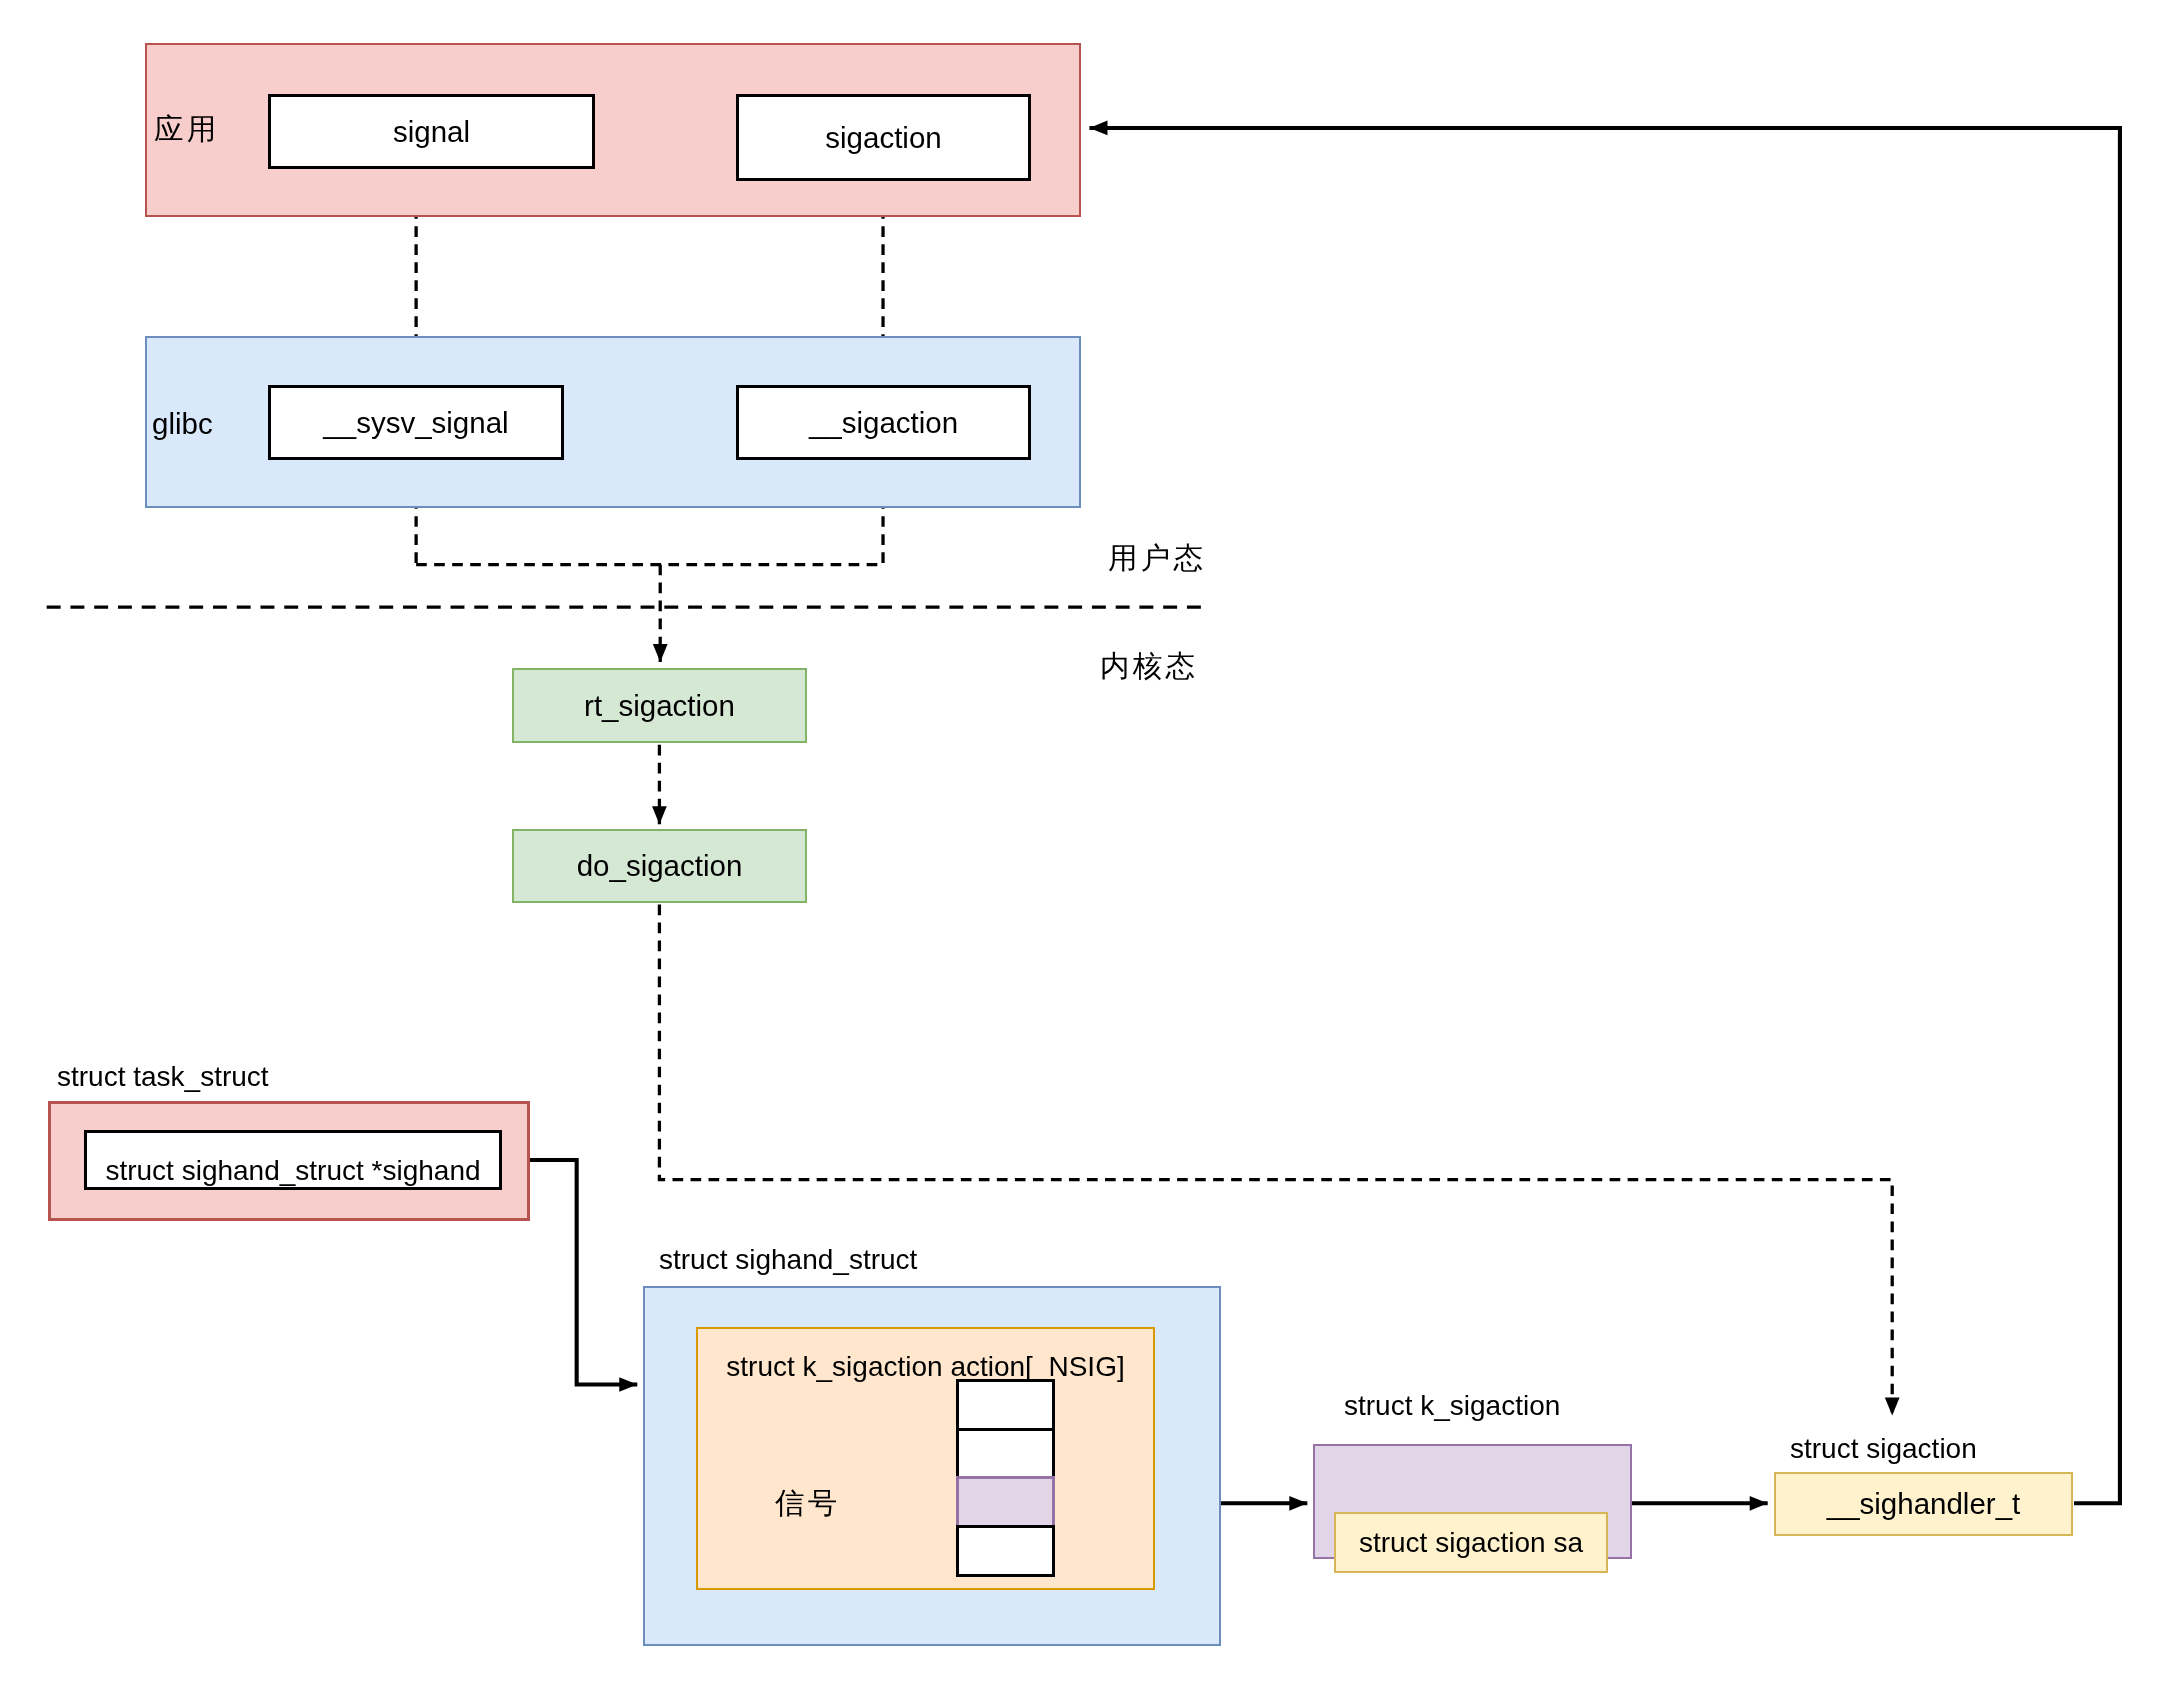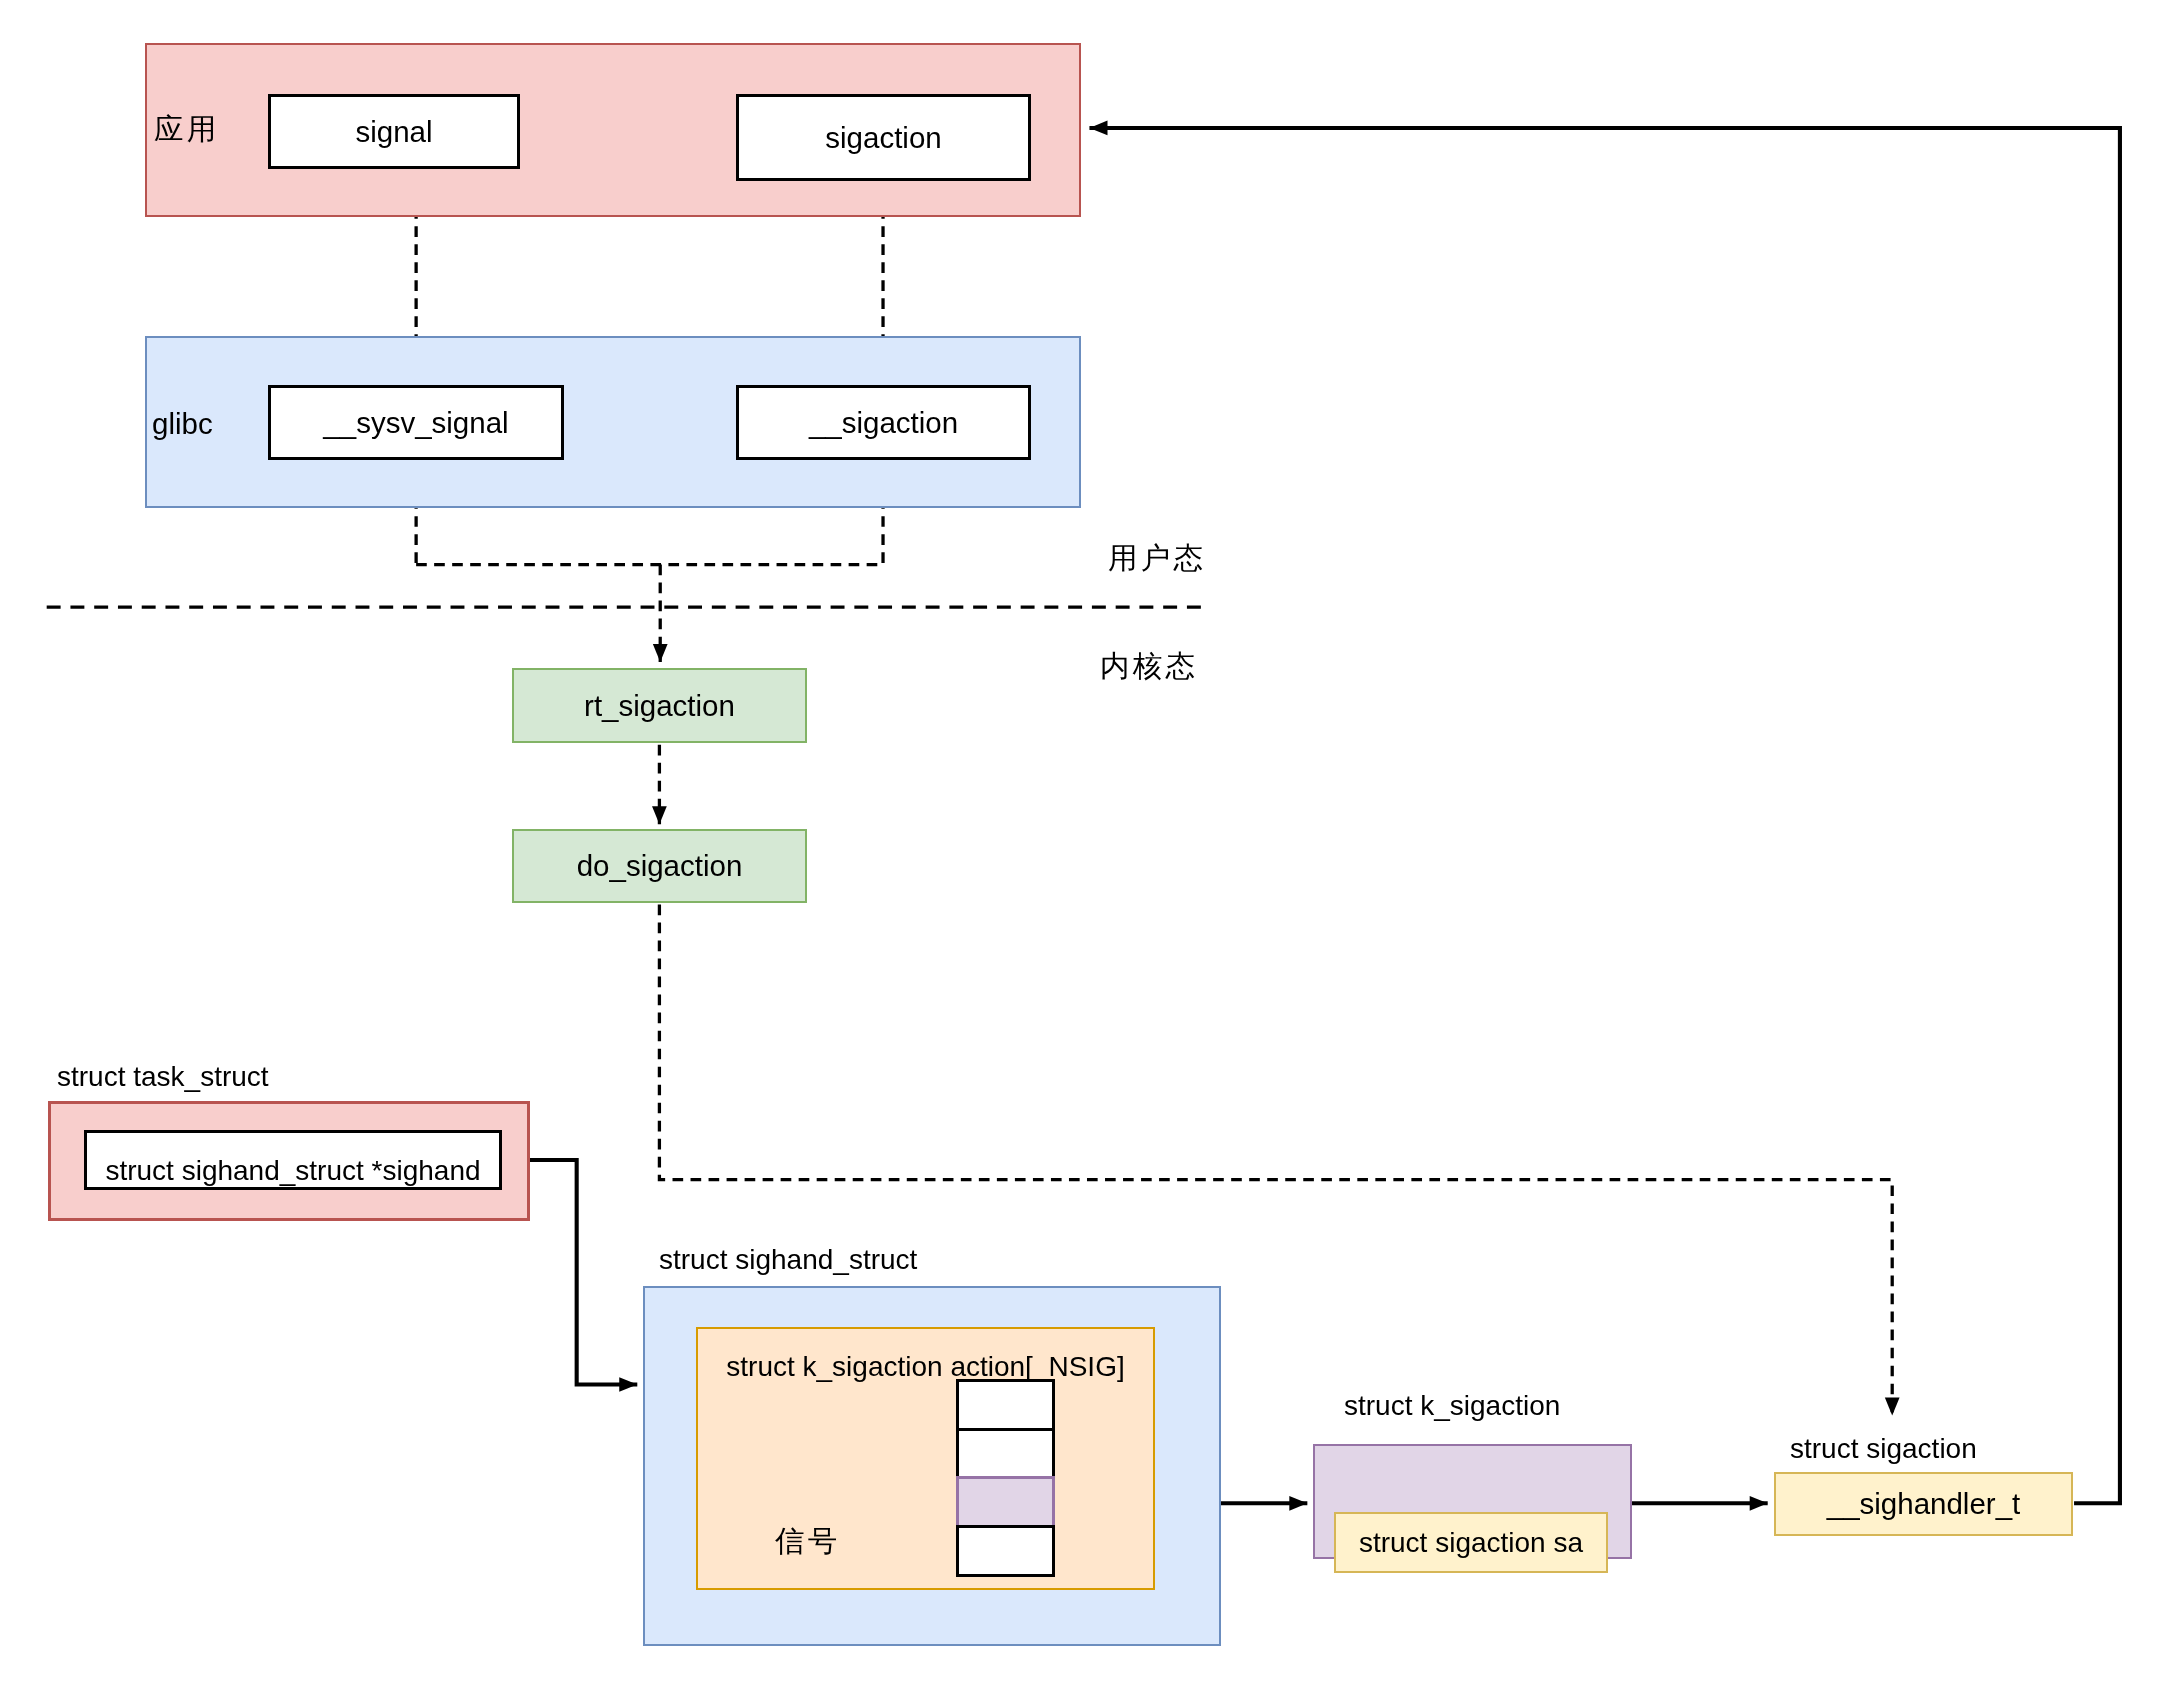--- a/index.html
+++ b/index.html
@@ -72,21 +72,21 @@
 
     <path d="M1290 1835 L1596 1835" stroke="#000" stroke-width="5" fill="none" marker-end="url(#arr)"></path>
 
     <path d="M1964 1835 L2158 1835" stroke="#000" stroke-width="5" fill="none" marker-end="url(#arr)"></path>
 
     <path d="M2532 1835 L2588 1835 L2588 156 L1330 156" stroke="#000" stroke-width="5" fill="none" marker-end="url(#arr)"></path>
   </svg>
 
   <div class="abs layer-box app-box" style="left:145px;top:43px;width:936px;height:174px;"></div>
   <div class="abs cjk" style="left:154px;top:113px;">应用</div>
-  <div class="abs fn-box" style="left:268px;top:94px;width:252px;height:75px;">
+  <div class="abs fn-box" style="left:268px;top:94px;width:327px;height:75px;">
     <span>signal</span>
   </div>
   <div class="abs fn-box" style="left:736px;top:94px;width:295px;height:87px;">
     <span>sigaction</span>
   </div>
 
   <div class="abs layer-box glibc-box" style="left:145px;top:336px;width:936px;height:172px;"></div>
   <div class="abs side-label" style="left:152px;top:408px;">glibc</div>
   <div class="abs fn-box" style="left:736px;top:385px;width:295px;height:75px;">
     <span>__sigaction</span>
@@ -114,21 +114,21 @@
   <div class="abs struct-title" style="left:659px;top:1245px;">struct sighand_struct</div>
   <div class="abs blue-box" style="left:643px;top:1286px;width:578px;height:360px;"></div>
   <div class="abs orange-box" style="left:696px;top:1327px;width:459px;height:263px;"></div>
   <div class="abs struct-title center-text" style="left:696px;top:1352px;width:459px;">struct k_sigaction action[_NSIG]</div>
   <div class="abs" id="signal-array" style="left:956px;top:1379px;width:99px;">
       <div class="cell"></div>
       <div class="cell"></div>
       <div class="cell hl"></div>
       <div class="cell"></div>
     </div>
-  <div class="abs cjk" style="left:775px;top:1487px;margin-top:38px;">信号</div>
+  <div class="abs cjk" style="left:775px;top:1487px;">信号</div>
 
   <div class="abs struct-title" style="left:1344px;top:1391px;">struct k_sigaction</div>
   <div class="abs purple-box" style="left:1313px;top:1444px;width:319px;height:115px;"></div>
   <div class="abs yellow-box" style="left:1334px;top:1472px;width:274px;height:61px;margin-top:40px;">
     <span>struct sigaction sa</span>
   </div>
 
   <div class="abs struct-title" style="left:1790px;top:1434px;">struct sigaction</div>
   <div class="abs yellow-box" style="left:1774px;top:1472px;width:299px;height:64px;font-size:29.5px;">
     <span>__sighandler_t</span>

